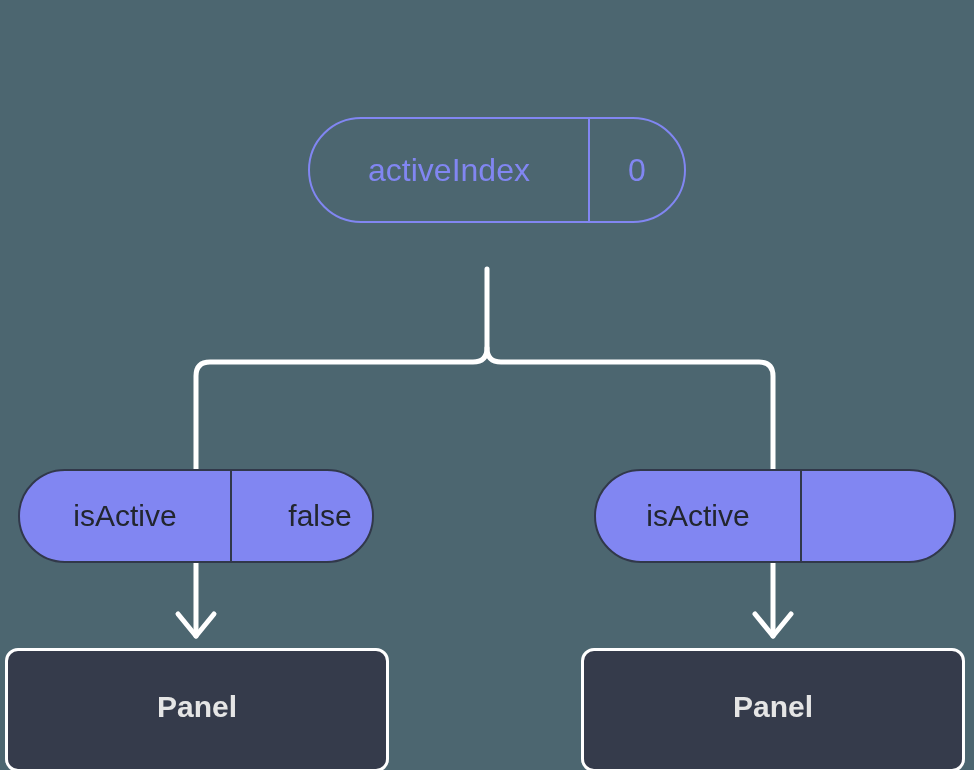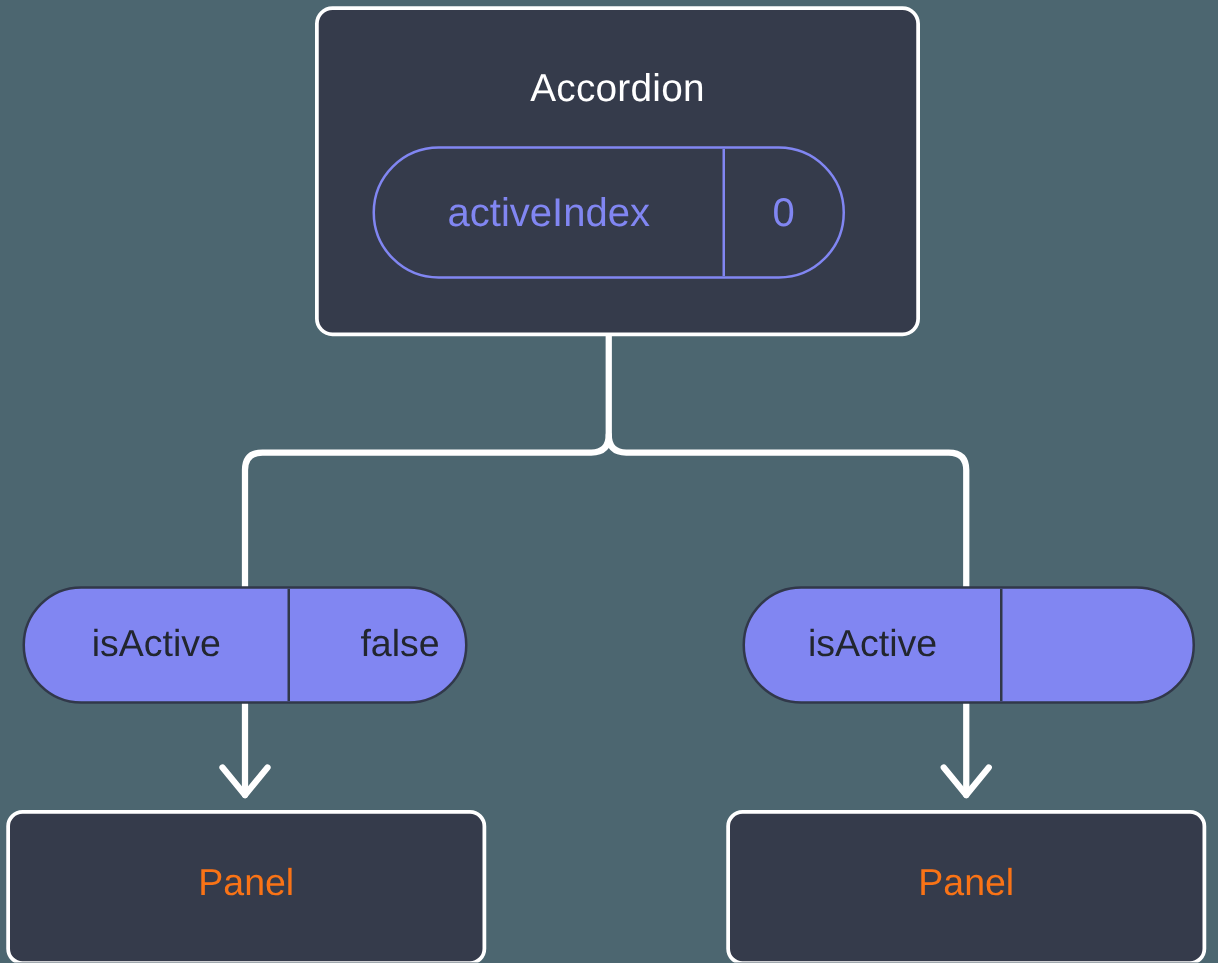--- a/index.html
+++ b/index.html
@@ -58,23 +58,23 @@
   .panel-box {
     top: 648px;
     width: 384px;
     height: 124px;
     justify-content: center;
     border-radius: 13px;
   }
   #panel-left  { left: 5px; }
   #panel-right { left: 581px; }
   .panel-title {
-    color: #f97316;
+    color: #e5e5e5;
     font-size: 30px;
-    font-weight: 400;
+    font-weight: 700;
     line-height: 1;
     margin-bottom: 6px;
   }
 
   
   .pill {
     position: absolute;
     box-sizing: border-box;
     display: flex;
     align-items: stretch;
@@ -83,21 +83,21 @@
   }
   .pill-key, .pill-val {
     display: flex;
     align-items: center;
     justify-content: center;
     box-sizing: border-box;
     line-height: 1;
   }
 
   #state-pill-accordion {
-    left: 298px;
+    left: 308px;
     top: 117px;
     width: 378px;
     height: 106px;
     border: 2px solid #8186f2;
     background: transparent;
   }
   #state-pill-accordion .pill-key {
     width: 280px;
     color: #8186f2;
     font-size: 32px;
@@ -169,23 +169,20 @@
 
       <path d="M 196 563 L 196 636"></path>
 
       <path d="M 773 563 L 773 636"></path>
     </g>
 
     <path d="M 178 614 L 196 636 L 214 614" fill="none" stroke="#ffffff" stroke-width="5" stroke-linecap="round" stroke-linejoin="round"></path>
     <path d="M 755 614 L 773 636 L 791 614" fill="none" stroke="#ffffff" stroke-width="5" stroke-linecap="round" stroke-linejoin="round"></path>
   </svg>
 
-  <div class="node-box" id="accordion-box">
-    <div class="node-title">Accordion</div>
-  </div>
 
   <div class="pill" id="state-pill-accordion">
     <div class="pill-key">activeIndex</div>
     <div class="pill-val">0</div>
   </div>
 
   <div class="prop-pill" id="prop-pill-left">
     <div class="pill-key">isActive</div>
     <div class="pill-val">false</div>
   </div>

